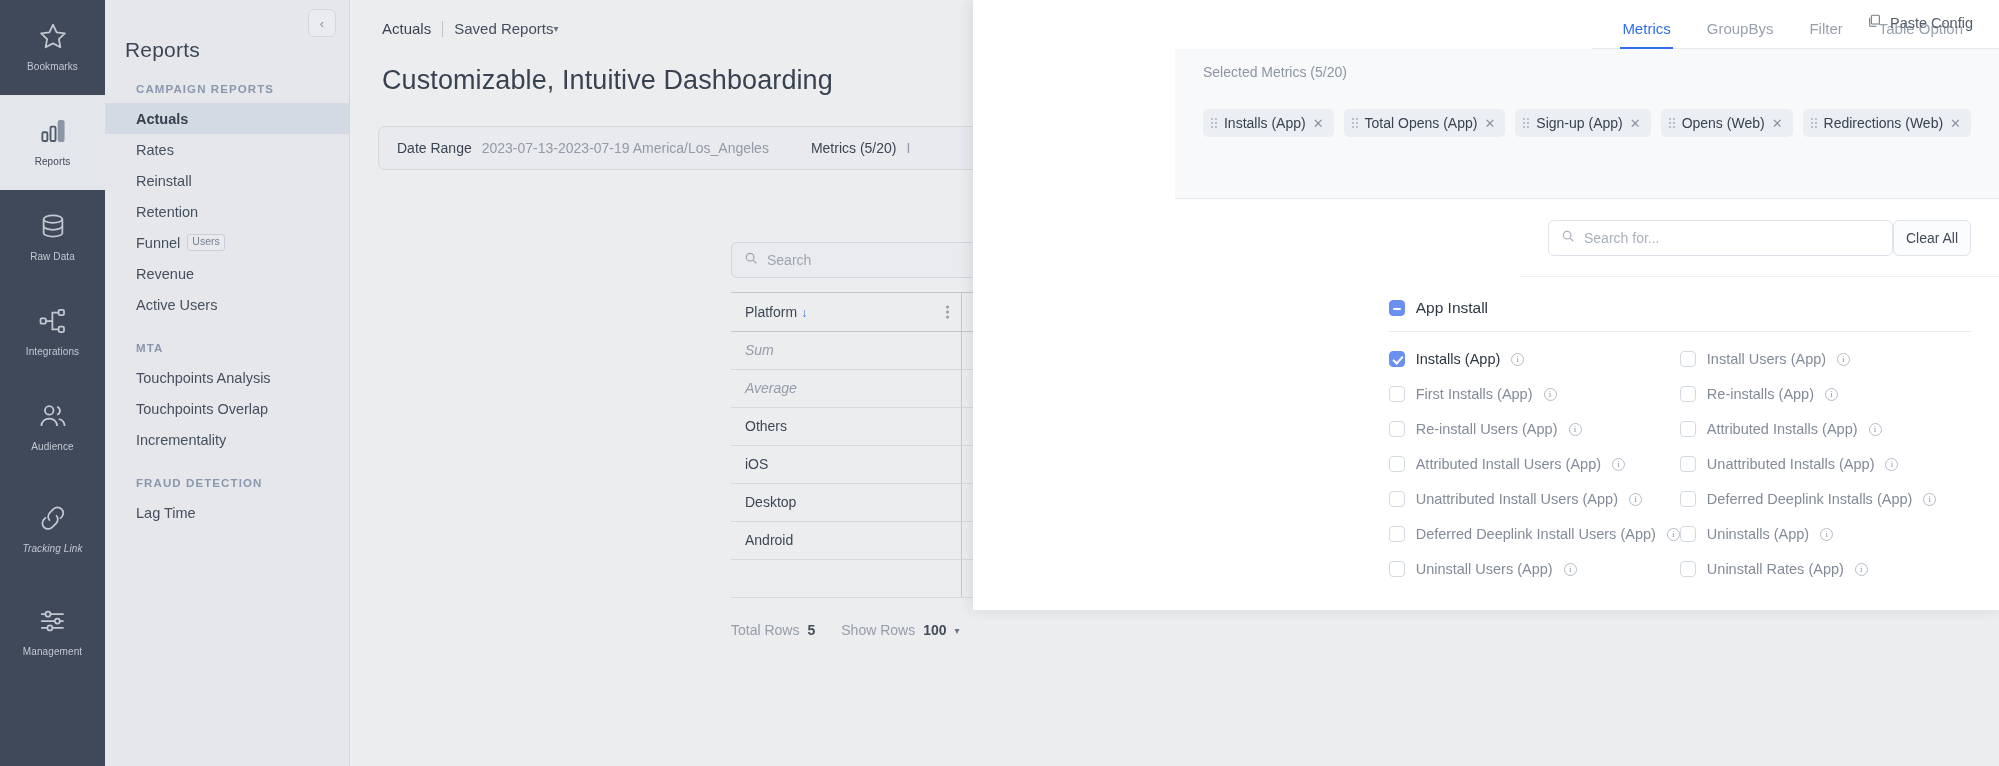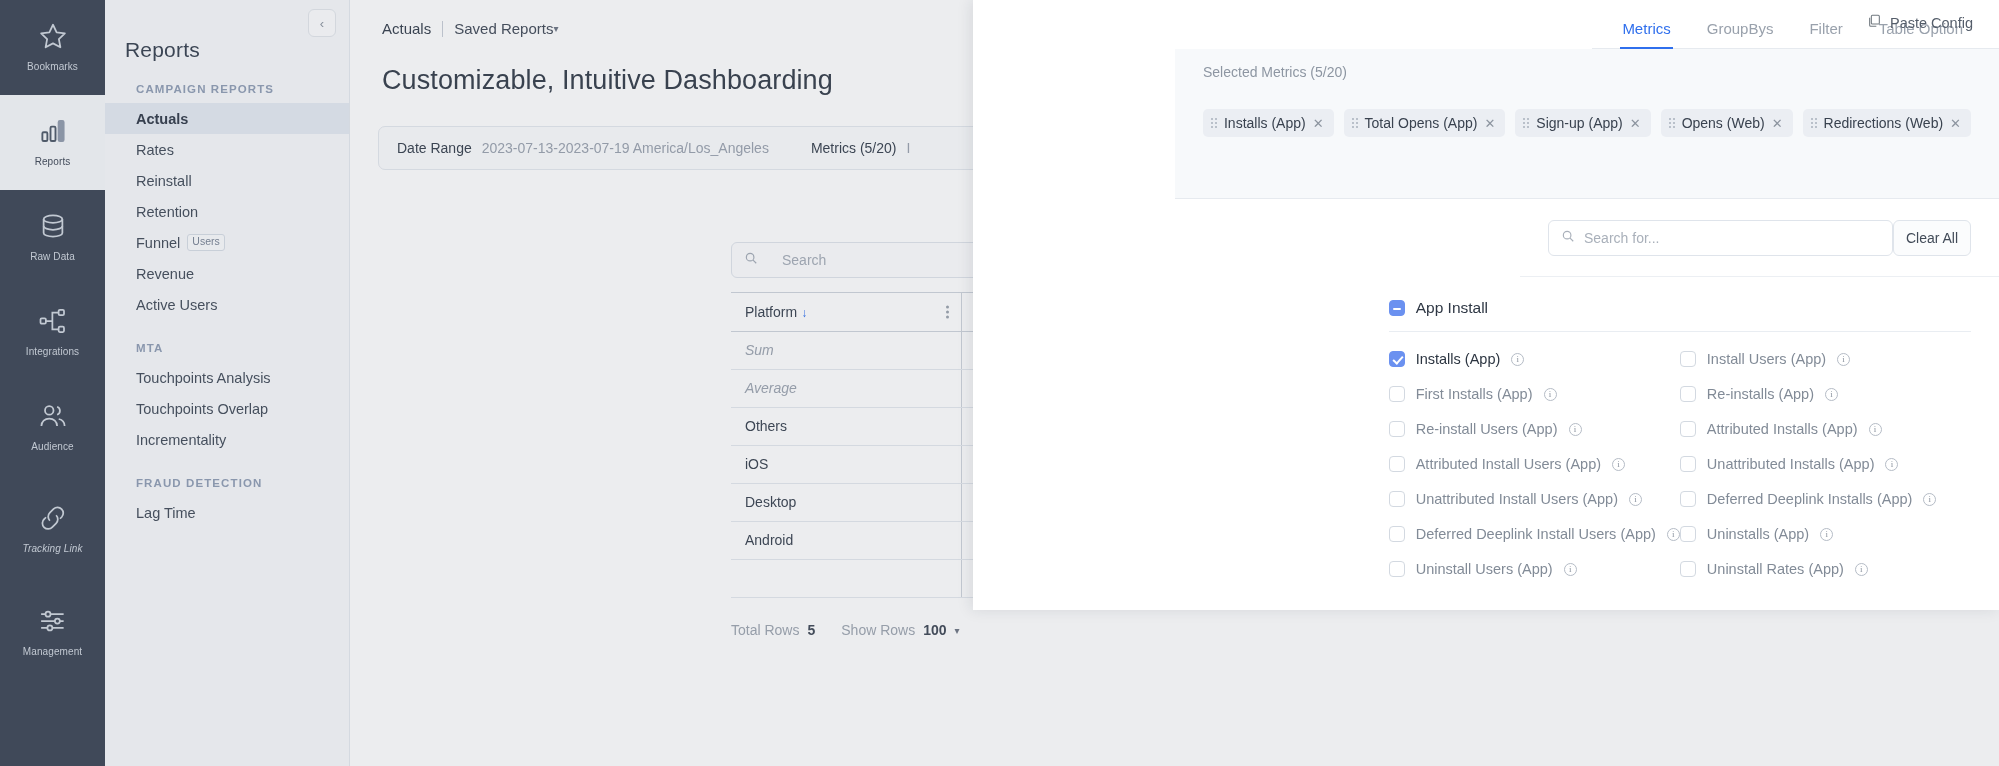--- a/index.html
+++ b/index.html
@@ -83,21 +83,21 @@
     display: flex; align-items: center; padding: 0 18px; gap: 10px;
     font-size: 14px; white-space: nowrap; overflow: hidden;
   }
   .fb-key { color: #313b49; }
   .fb-val { color: #98a0ad; }
   .fb-gap { width: 22px; }
 
   .tbl-search {
     position: absolute; left: 381px; top: 242px; width: 270px; height: 36px;
     border: 1px solid #dfe4eb; border-radius: 6px; background: #fdfdfe;
-    display: flex; align-items: center; gap: 24px; padding: 0 12px;
+    display: flex; align-items: center; gap: 9px; padding: 0 12px;
   }
   .tbl-search .ph { font-size: 14px; color: #a3abb6; }
 
   .data-table {
     position: absolute; left: 381px; top: 292px; right: -150px;
     border-top: 1px solid #cdd3db;
     border-collapse: collapse;
   }
   .data-table table { border-collapse: collapse; width: 100%; table-layout: fixed; }
   .data-table th, .data-table td {

